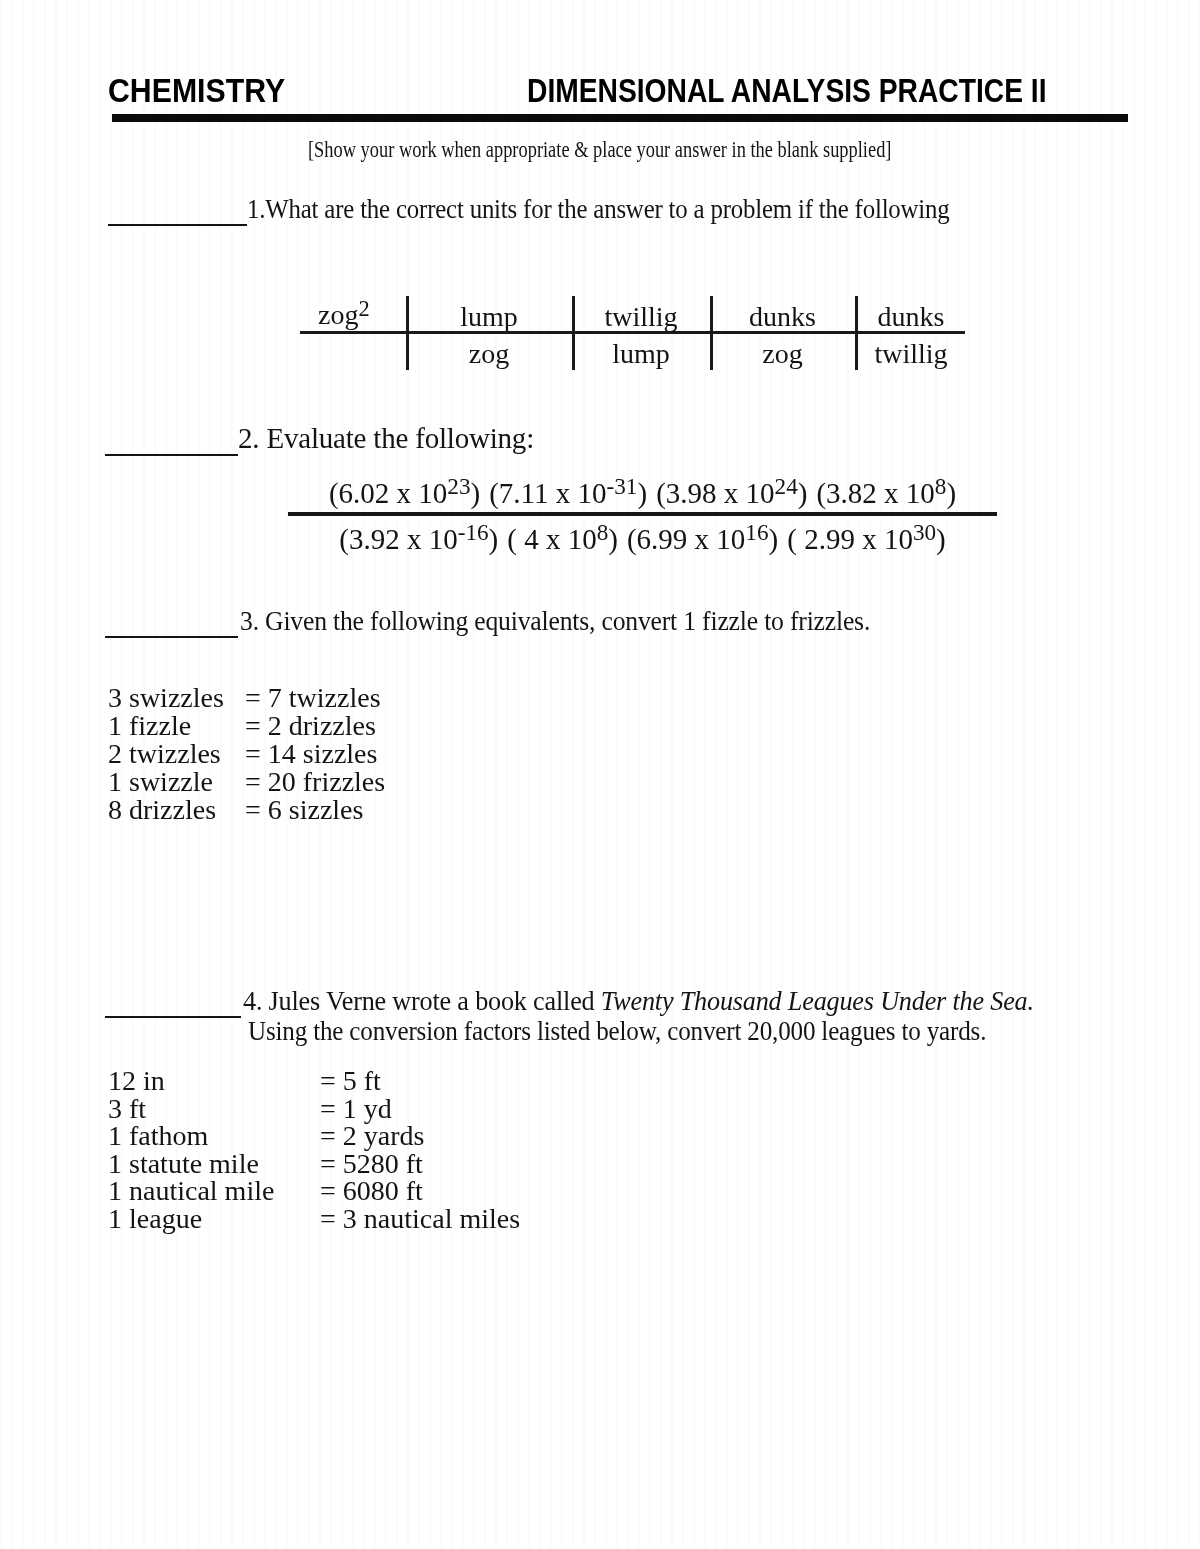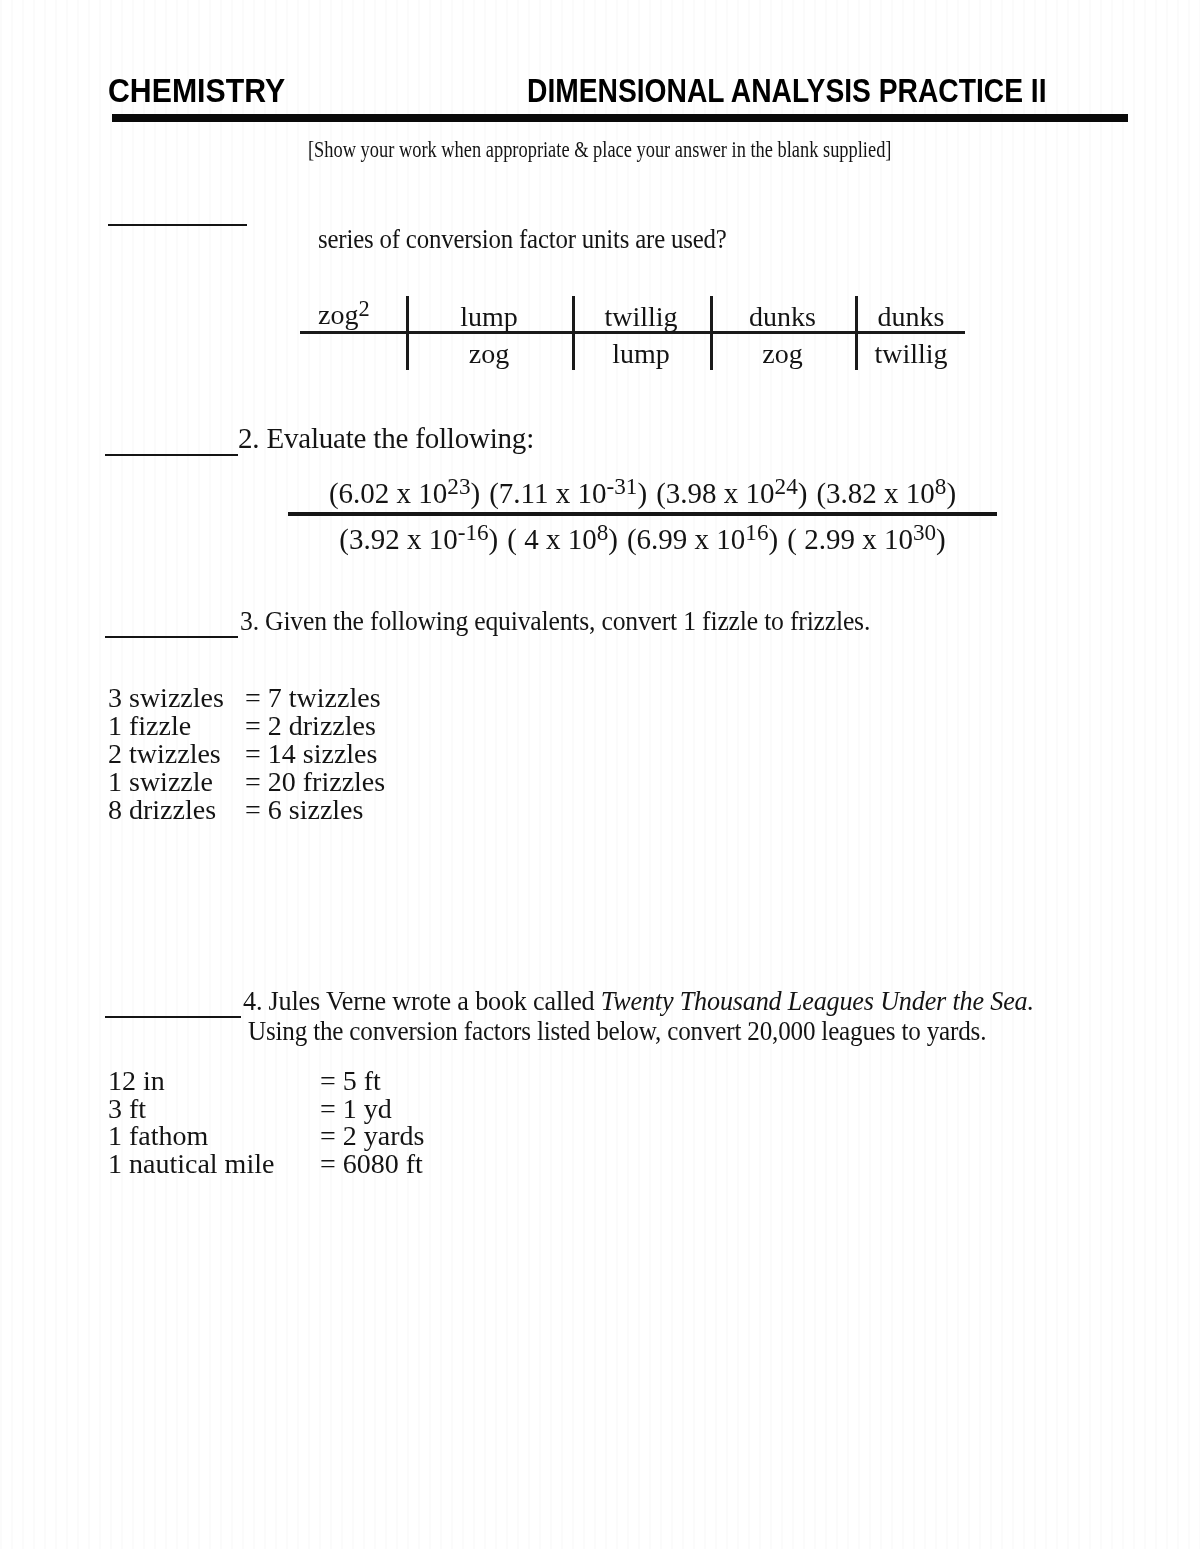--- a/index.html
+++ b/index.html
@@ -65,22 +65,22 @@
   <div class="abs title" style="left:527px;top:73px;">
     <span class="cx cx83">DIMENSIONAL ANALYSIS PRACTICE II</span>
   </div>
   <div class="abs rule" style="left:112px;top:114px;width:1016px;height:8px;"></div>
 
   <div class="abs note" style="left:0;top:138px;">
     <span class="cx cx80">[Show your work when appropriate &amp; place your answer in the blank supplied]</span>
   </div>
 
   <div class="abs blank" style="left:108px;top:200px;width:139px;height:24px;"></div>
-  <div class="abs qtext" style="left:318px;top:226px;">
-    <span class="cx cx92">series of conversion factor units are used?</span>
+  <div class="abs qtext" style="left:247px;top:196px;">
+    <span class="cx cx92">1.What are the correct units for the answer to a problem if the following</span>
   </div>
 
   <div class="abs">
     <div class="abs fenceline" style="left:300px;top:331px;width:665px;height:3px;"></div>
     <div class="abs fenceline" style="left:406px;top:296px;width:3px;height:74px;"></div>
     <div class="abs fenceline" style="left:572px;top:296px;width:3px;height:74px;"></div>
     <div class="abs fenceline" style="left:710px;top:296px;width:3px;height:74px;"></div>
     <div class="abs fenceline" style="left:855px;top:296px;width:3px;height:74px;"></div>
 
     <div class="abs fcell-first" style="left:318px;top:301px;">
@@ -129,16 +129,18 @@
     <span class="cx cx97"><span>4. Jules Verne wrote a book called </span><span class="italic">Twenty Thousand Leagues Under the Sea.</span></span>
   </div>
   <div class="abs qtext" style="left:248px;top:1018px;">
     <span class="cx cx93">Using the conversion factors listed below, convert 20,000 leagues to yards.</span>
   </div>
 
   <div class="abs list l2" style="left:108px;top:1067px;">
     <span class="row"><span class="lcol">12 in</span><span class="rcol">= 5 ft</span></span>
     <span class="row"><span class="lcol">3 ft</span><span class="rcol">= 1 yd</span></span>
     <span class="row"><span class="lcol">1 fathom</span><span class="rcol">= 2 yards</span></span>
+    <span class="row"><span class="lcol">1 statute mile</span><span class="rcol">= 5280 ft</span></span>
     <span class="row"><span class="lcol">1 nautical mile</span><span class="rcol">= 6080 ft</span></span>
+    <span class="row"><span class="lcol">1 league</span><span class="rcol">= 3 nautical miles</span></span>
   </div>
 
 </div>
 
 </body></html>

